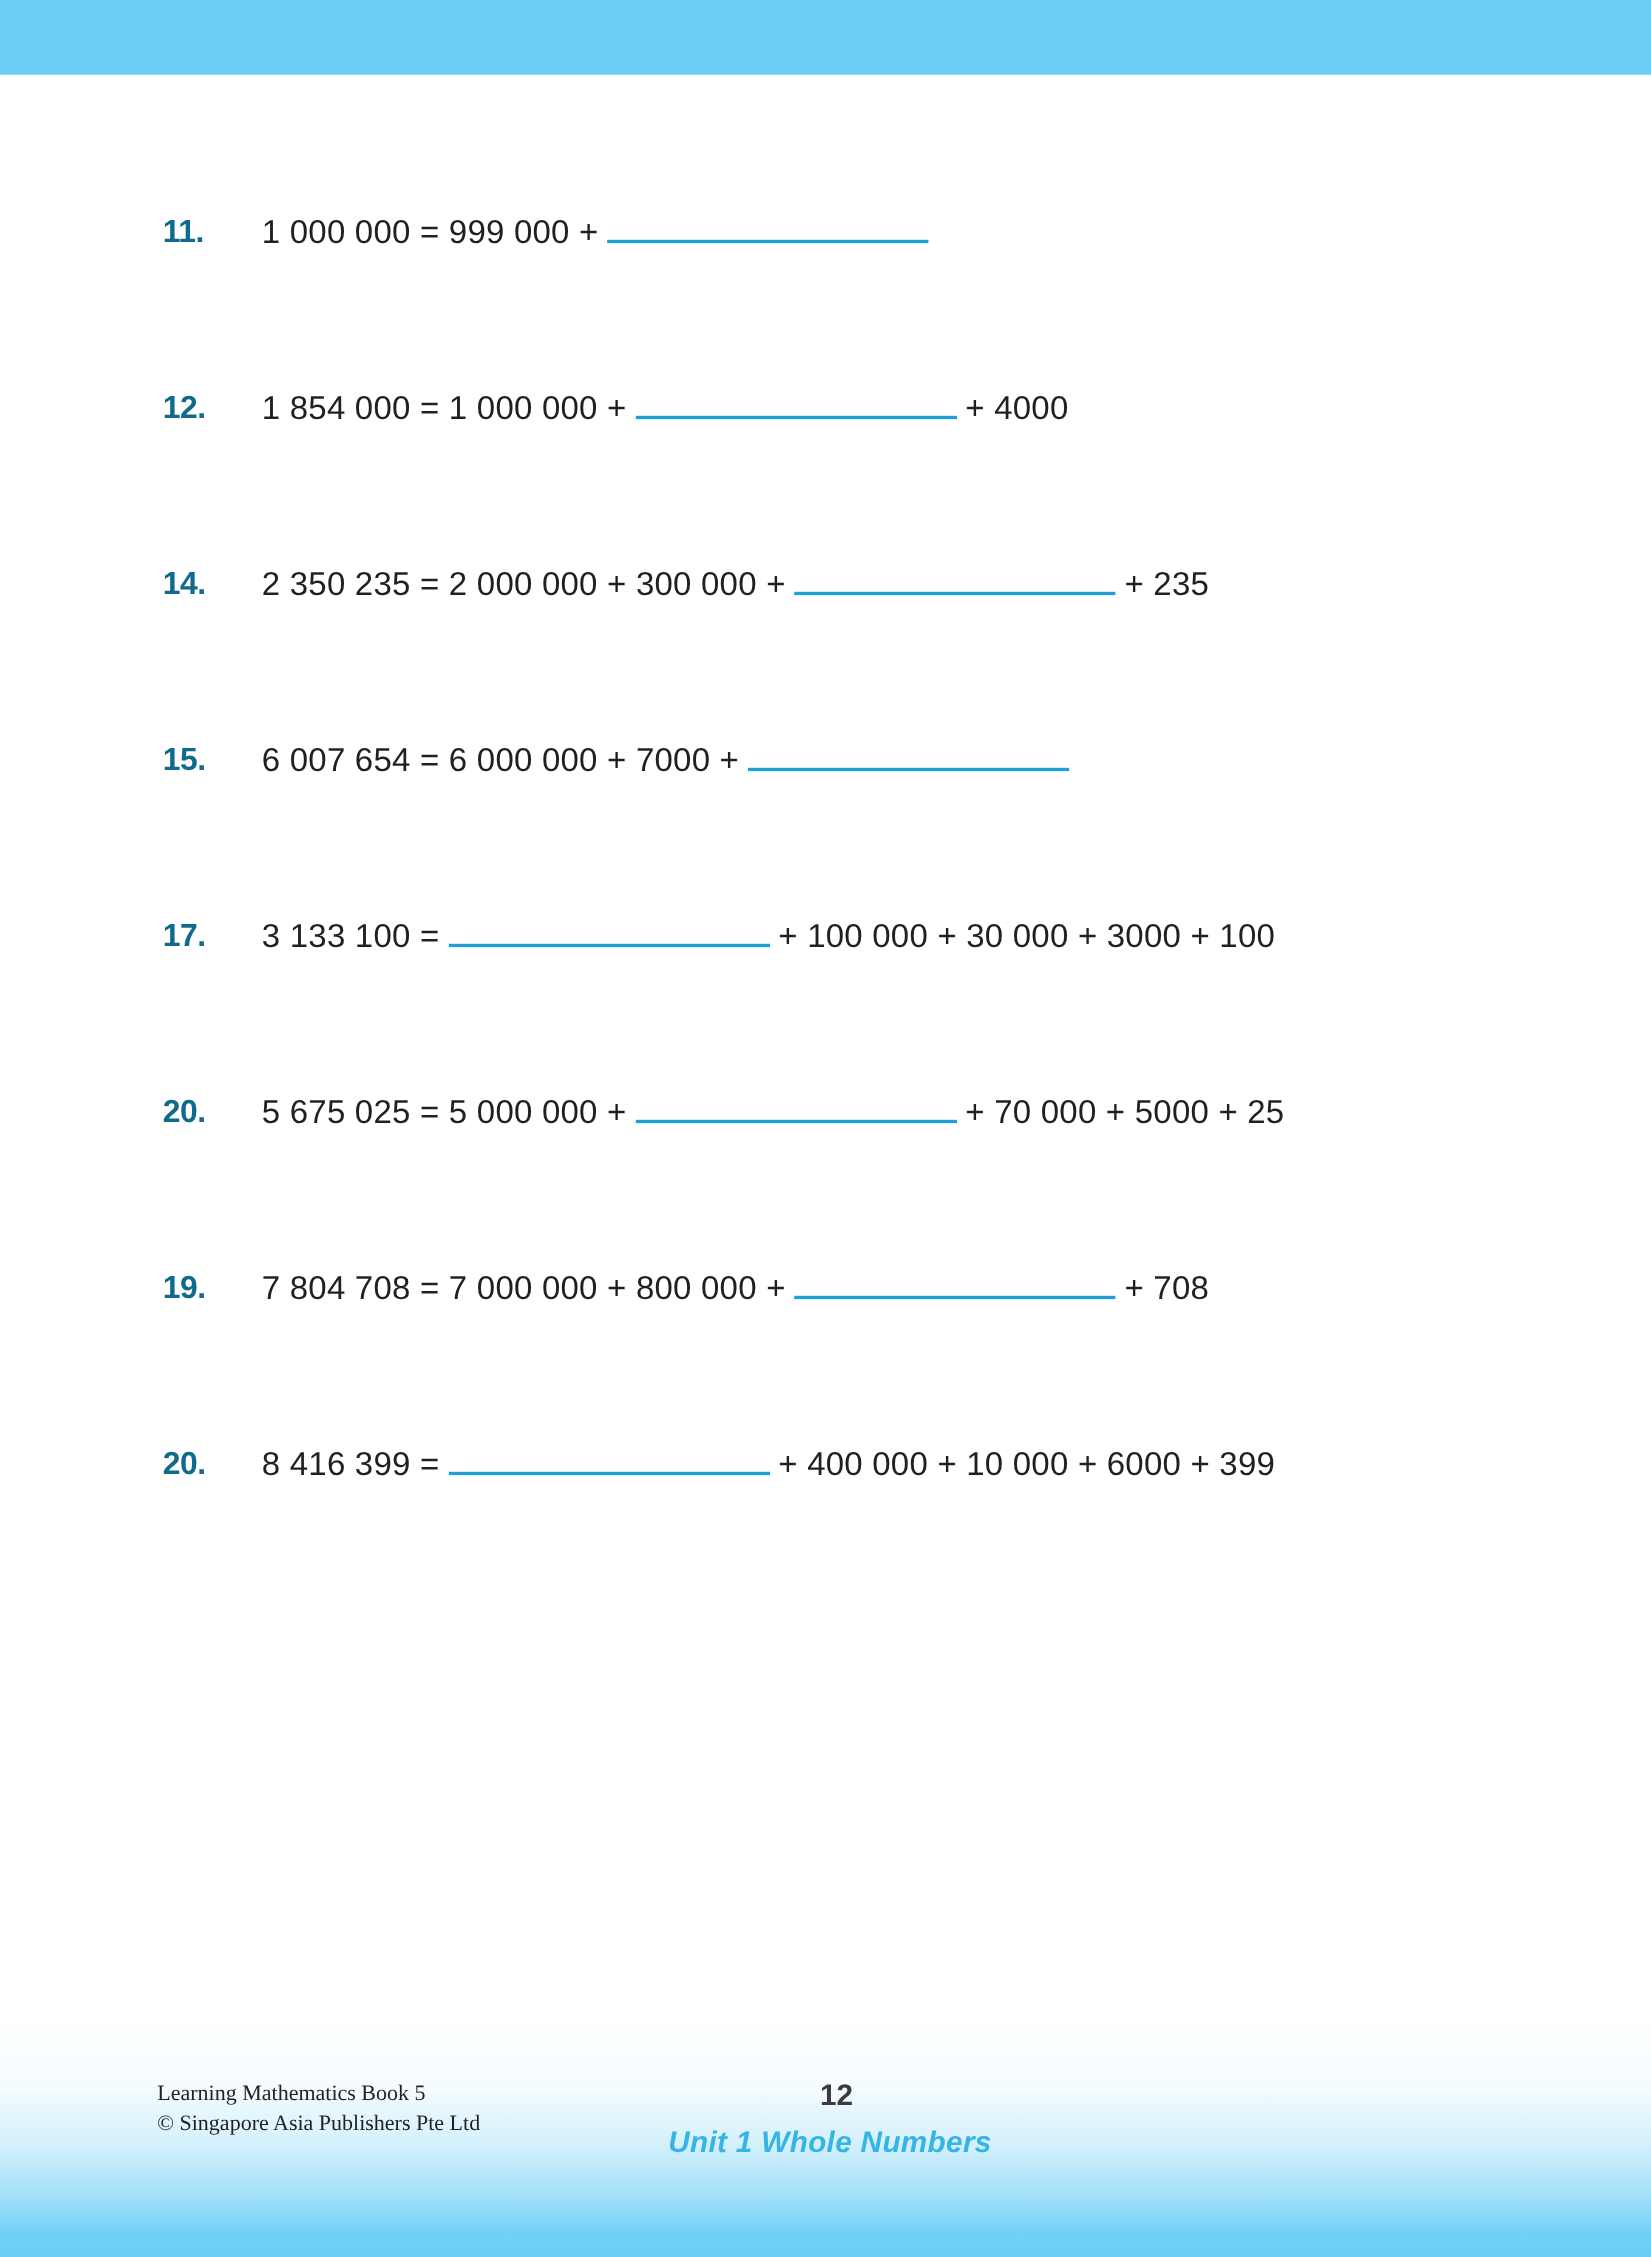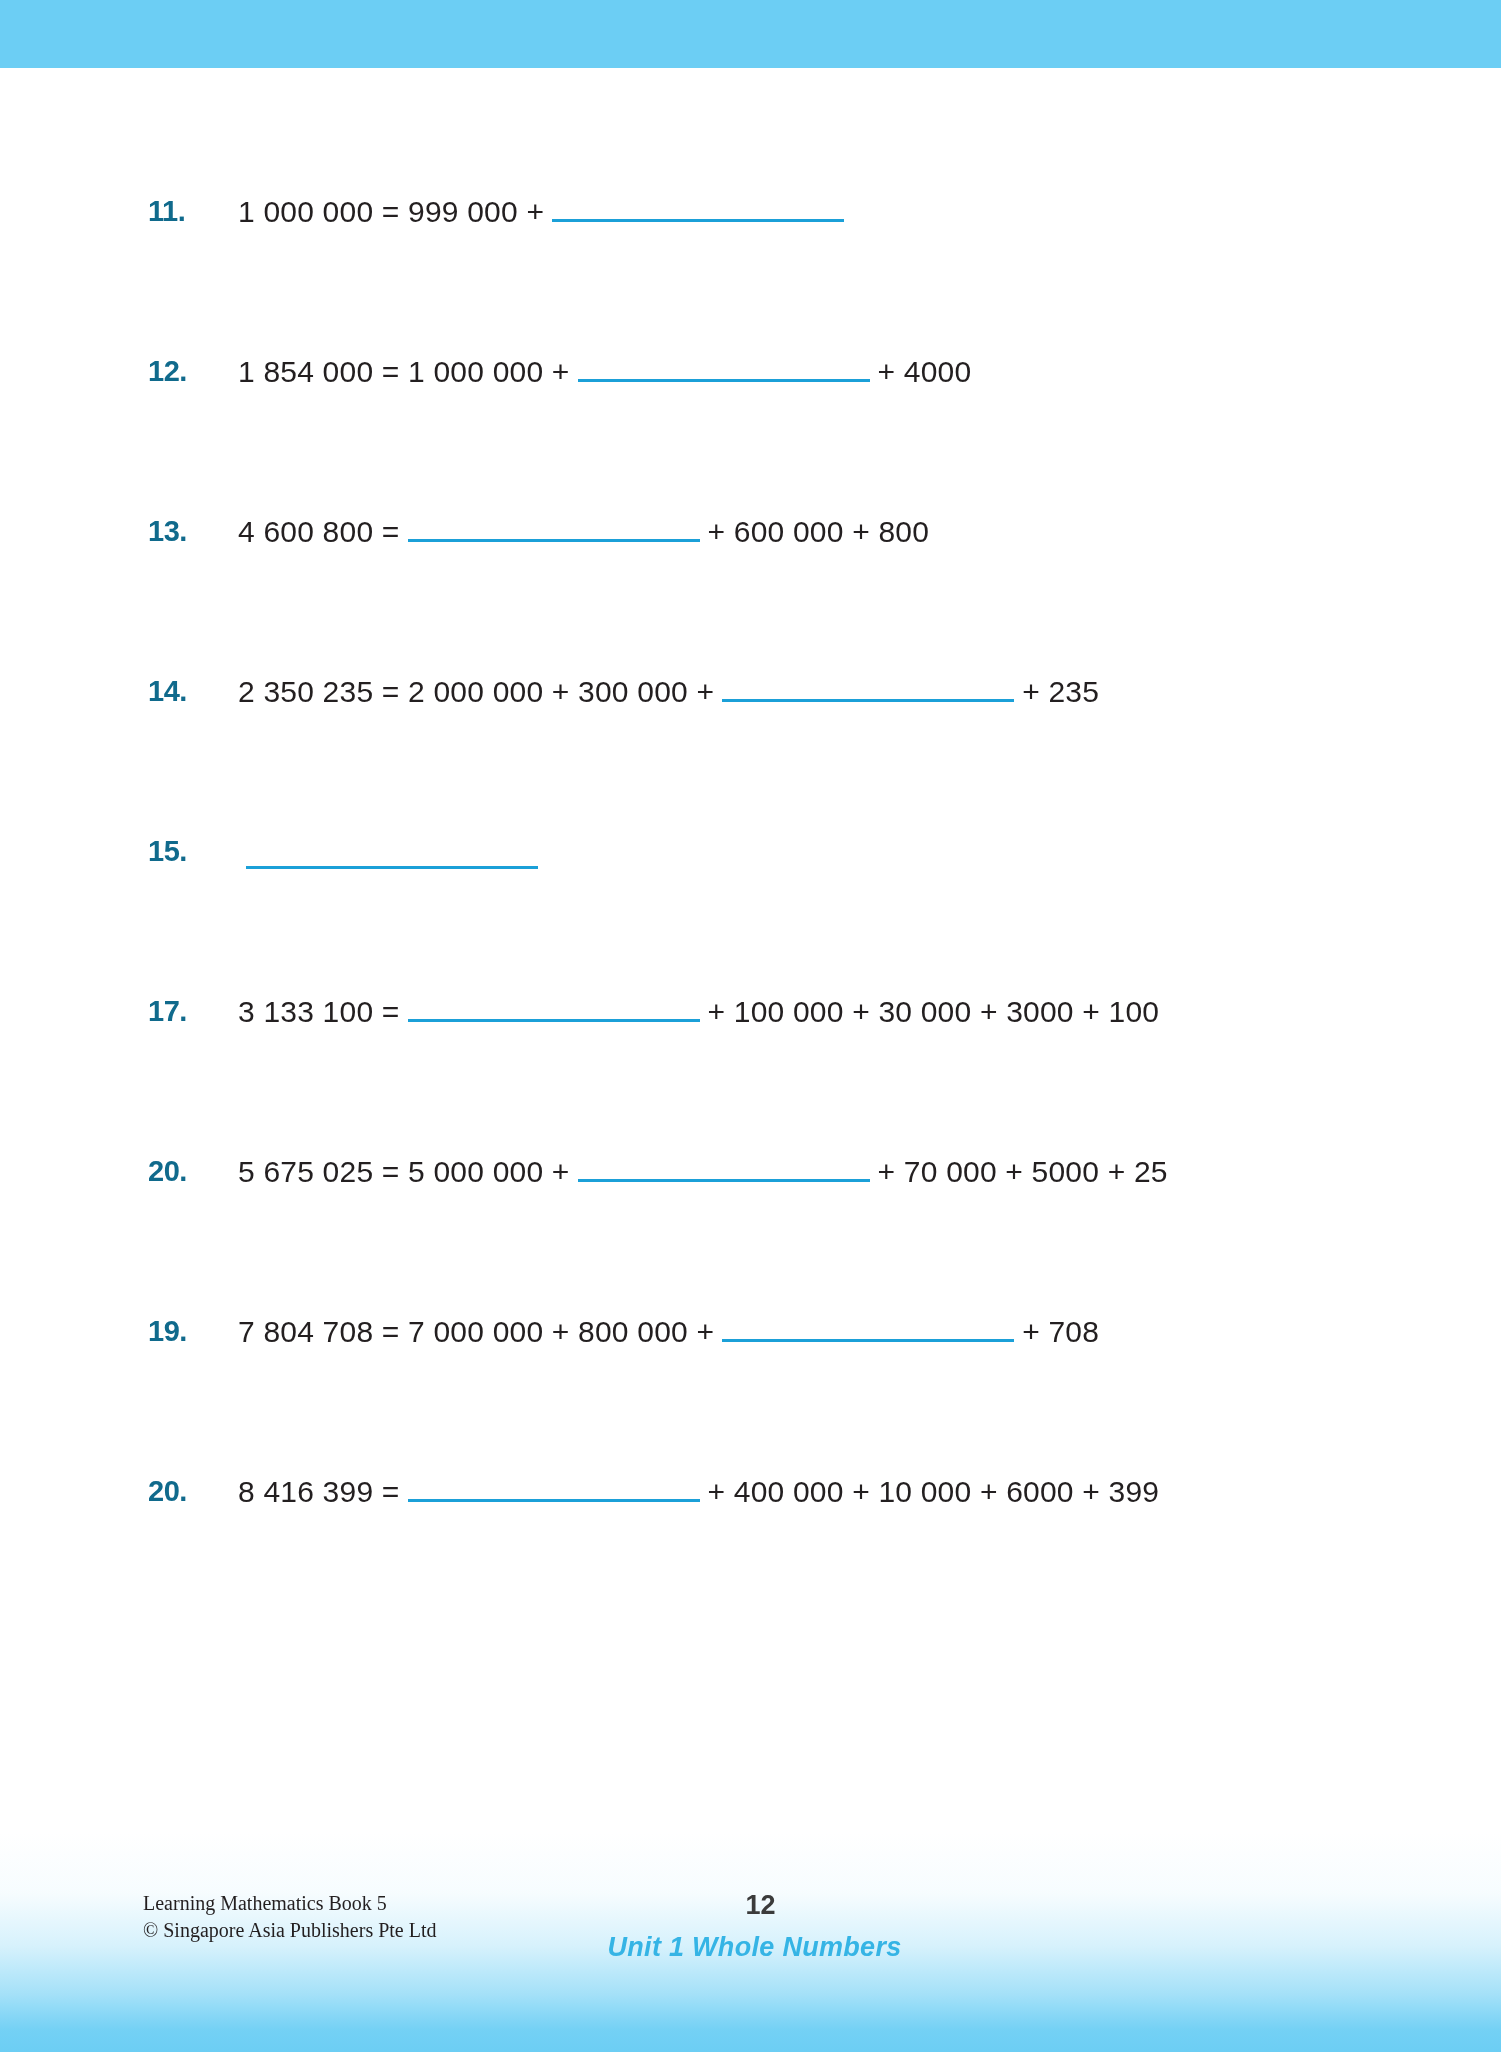--- a/index.html
+++ b/index.html
@@ -149,38 +149,31 @@
       </div>
       <div class="q-row">
         <div class="q-num">12.</div>
         <div class="q-body">
           <span class="q-seg">1 854 000 = 1 000 000 +</span>
           <span class="blank"></span>
           <span class="q-seg">+ 4000</span>
         </div>
       </div>
       <div class="q-row">
-        <div class="q-num">13.</div>
-        <div class="q-body">
-          <span class="q-seg">4 600 800 =</span>
-          <span class="blank"></span>
-          <span class="q-seg">+ 600 000 + 800</span>
-        </div>
-      </div>
-      <div class="q-row">
         <div class="q-num">14.</div>
         <div class="q-body">
           <span class="q-seg">2 350 235 = 2 000 000 + 300 000 +</span>
           <span class="blank"></span>
           <span class="q-seg">+ 235</span>
         </div>
       </div>
       <div class="q-row">
         <div class="q-num">15.</div>
         <div class="q-body">
+          <span class="q-seg">6 007 654 = 6 000 000 + 7000 +</span>
           <span class="blank"></span>
         </div>
       </div>
       <div class="q-row">
         <div class="q-num">17.</div>
         <div class="q-body">
           <span class="q-seg">3 133 100 =</span>
           <span class="blank"></span>
           <span class="q-seg">+ 100 000 + 30 000 + 3000 + 100</span>
         </div>

